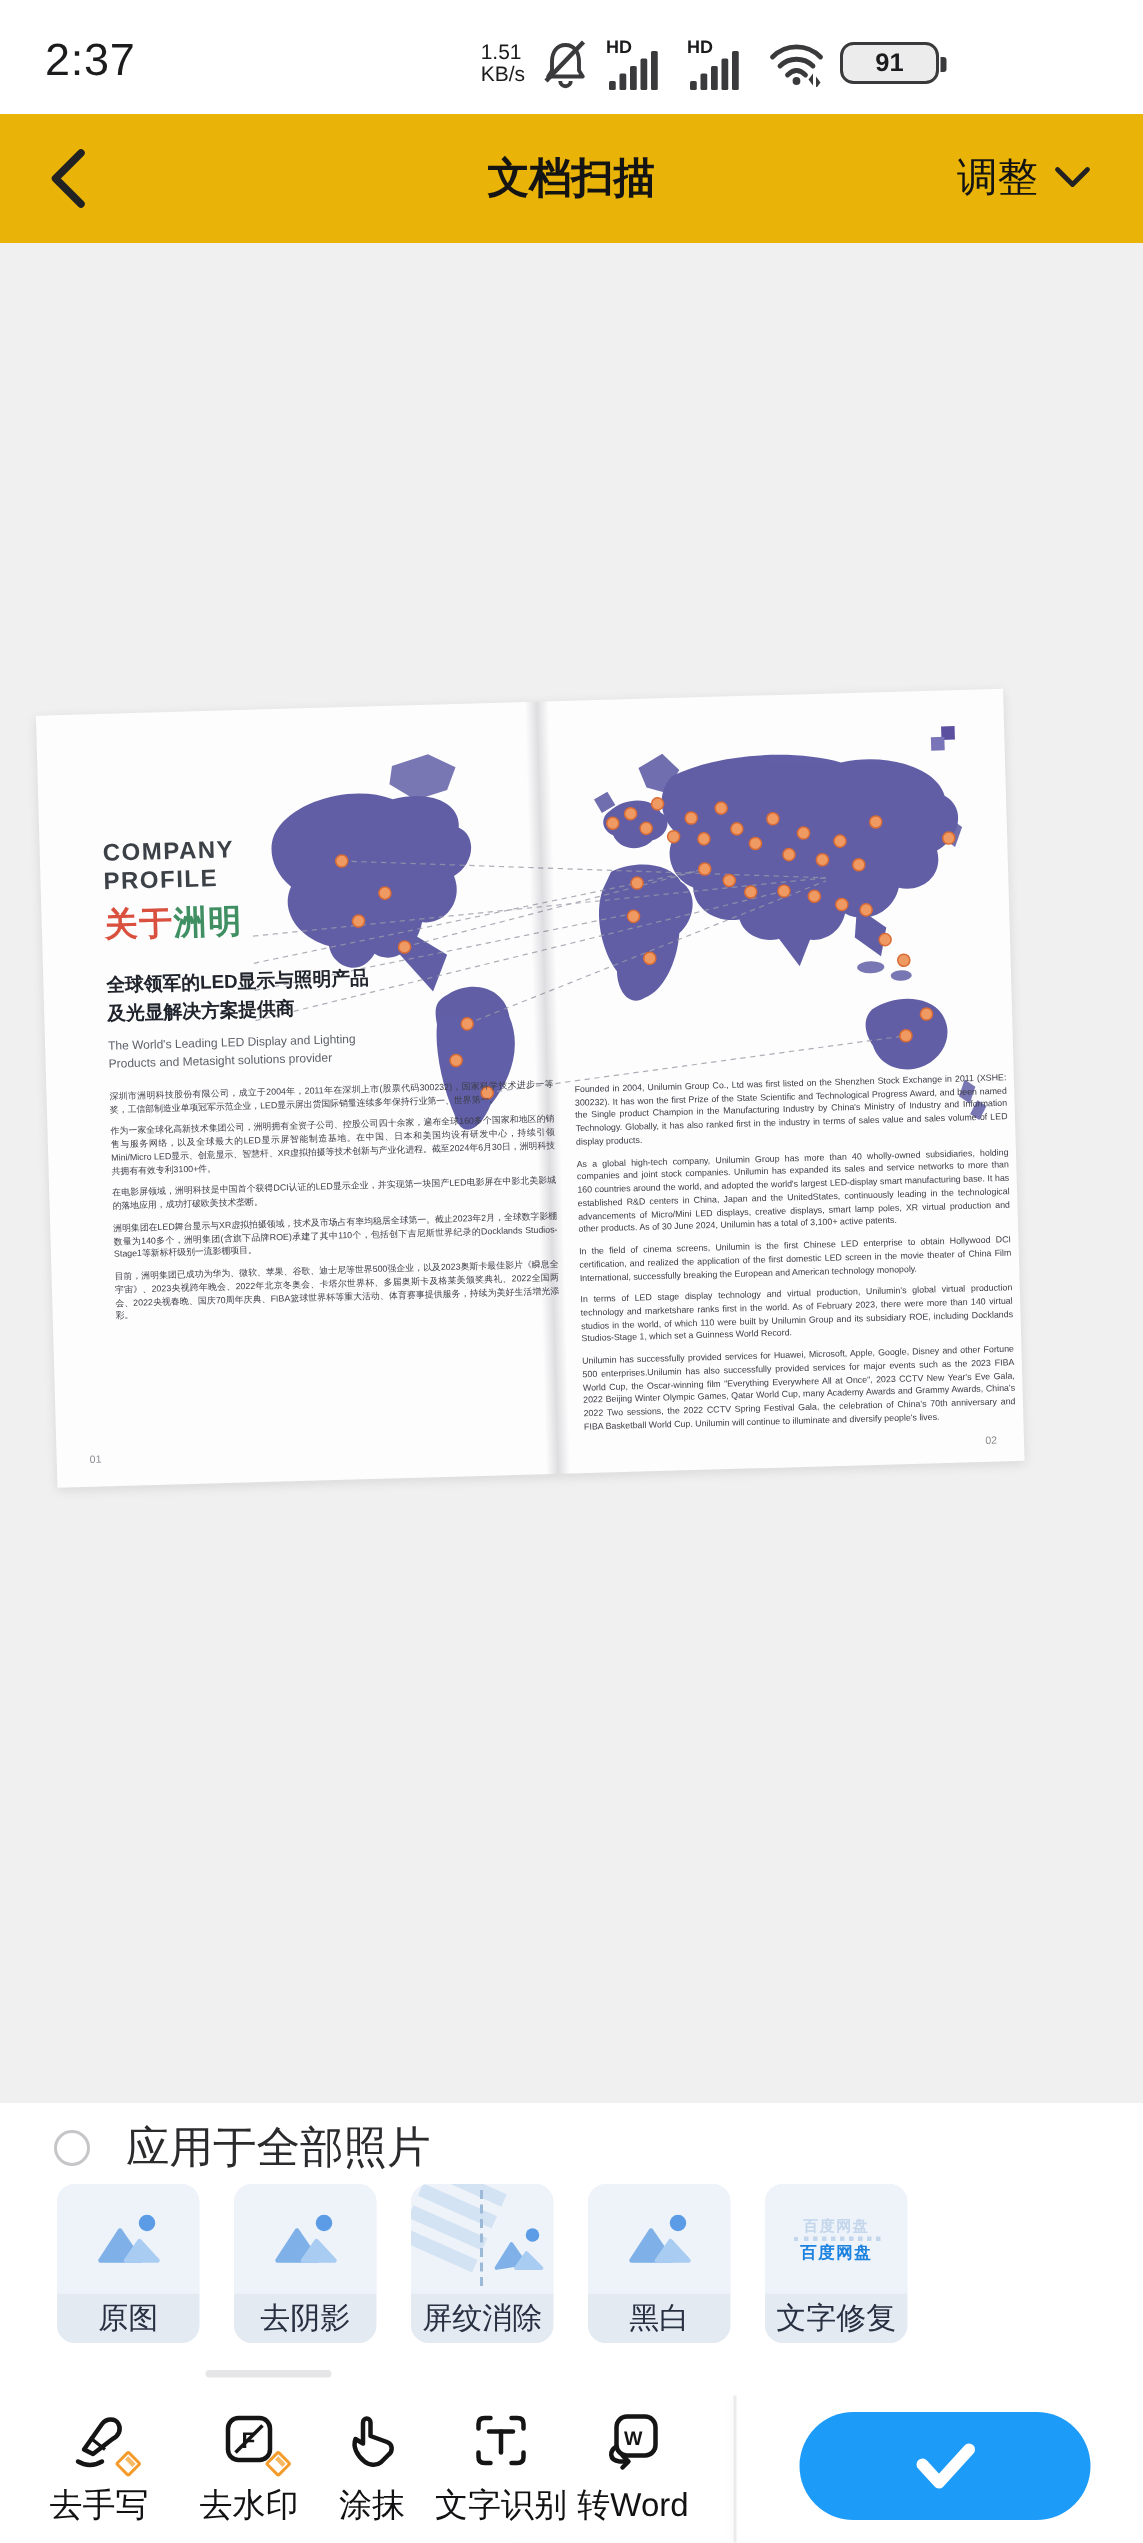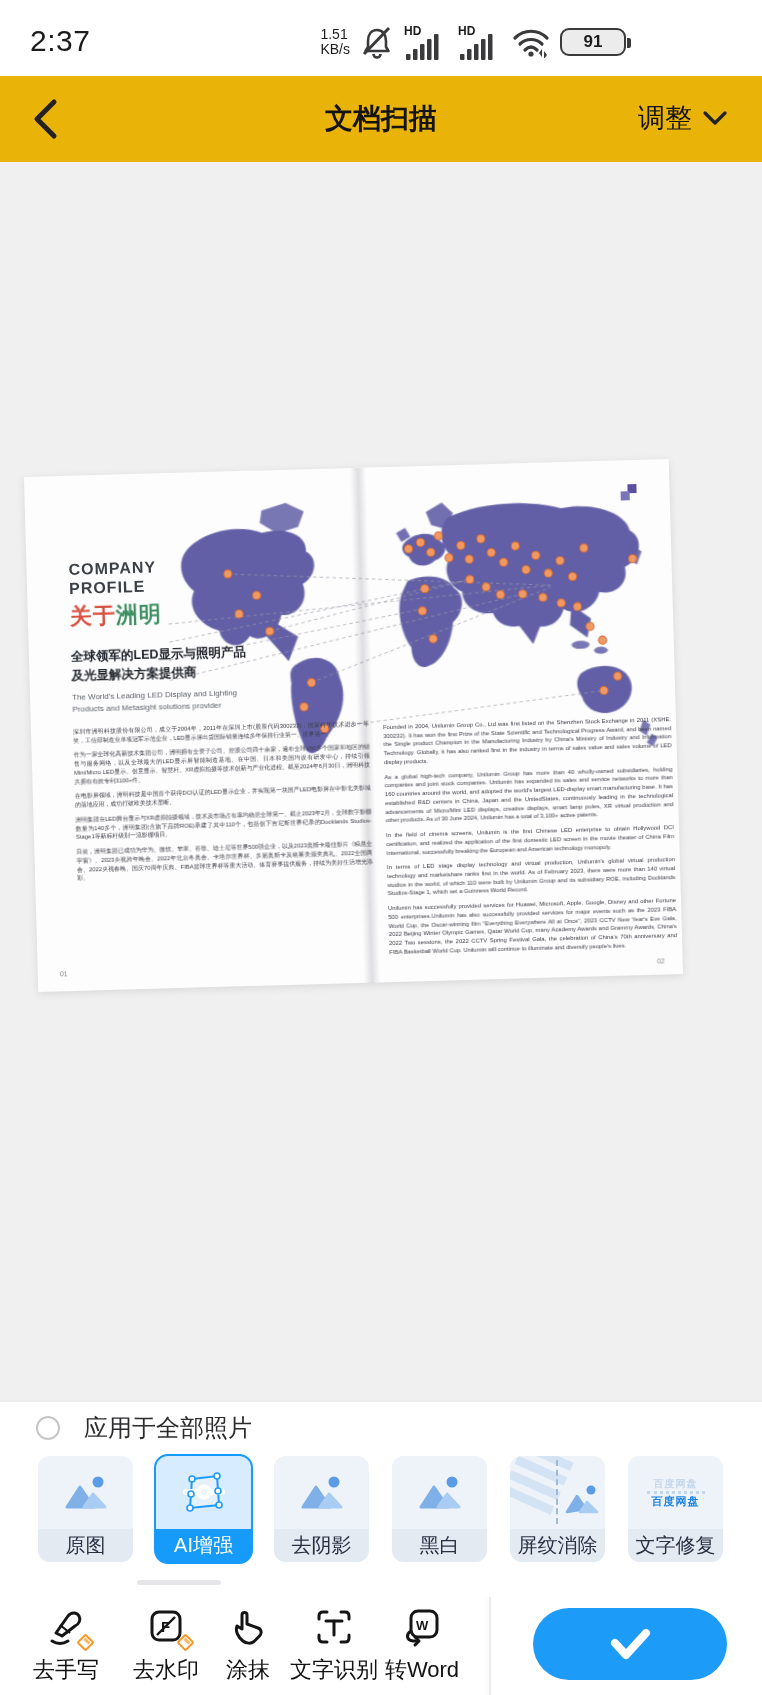--- a/index.html
+++ b/index.html
@@ -57,21 +57,21 @@
   
   .pager { position:absolute; left:0; top:1292px; width:762px; height:80px; }
   .pg-btn { position:absolute; top:8px; width:46px; height:46px; border-radius:50%; background:#fff;
             box-shadow:0 1px 4px rgba(0,0,0,.08); display:flex; align-items:center; justify-content:center; }
   .pg-label { position:absolute; left:0; right:0; top:16px; text-align:center; font-size:27px; font-weight:600; color:#17171a; }
 
   
   .panel { position:absolute; left:0; top:1402px; width:762px; height:293px; background:#fff; }
   .applyrow { position:absolute; left:36px; top:10px; display:flex; align-items:center; gap:24px; }
   .radio { width:24px; height:24px; border-radius:50%; border:2px solid #c6c6c9; background:#fff; }
-  .applylabel { font-size:24px; color:#2b2b2e; }
+  .applylabel { font-size:29px; color:#2b2b2e; }
 
   .filters { position:absolute; left:38px; top:54px; display:flex; gap:23px; }
   .fcard { width:95px; height:106px; border-radius:12px; overflow:hidden; background:#eef3f9; display:flex; flex-direction:column; }
   .fcard .ficon { flex:1; display:flex; align-items:center; justify-content:center; position:relative; background:#eef3f9; }
   .fcard .flabel { height:33px; background:#e4eaf2; display:flex; align-items:center; justify-content:center;
                    font-size:20px; color:#273142; }
   .fcard.sel { outline:3px solid #179bfa; outline-offset:-1px; }
   .fcard.sel .ficon { background:#d7ecfe; }
   .fcard.sel .flabel { background:#179bfa; color:#fff; font-weight:500; }
   .scrollhint { position:absolute; left:137px; top:178px; width:84px; height:5px; border-radius:3px; background:#e6e6e8; }
@@ -311,60 +311,30 @@
       <div class="ficon">
         <svg width="44" height="36" viewBox="0 0 44 36">
           <circle cx="34" cy="7" r="5.5" fill="#5c9ce6"></circle>
           <path d="M3,32 L16,12 L27,28 L30,32 Z" fill="#7fb0e8" stroke="#7fb0e8" stroke-width="3" stroke-linejoin="round"></path>
           <path d="M20,32 L29,19 L41,32 Z" fill="#a9cdf2" stroke="#a9cdf2" stroke-width="3" stroke-linejoin="round"></path>
         </svg>
       </div>
       <div class="flabel">原图</div>
     </div>
 
-    <div class="fcard sel">
-      <div class="ficon">
-        <svg width="46" height="46" viewBox="0 0 46 46">
-          <path d="M11,9 L36,6 L38,35 L9,38 Z" fill="rgba(255,255,255,.35)" stroke="#1e9bf8" stroke-width="2"></path>
-          <line x1="5" y1="22" x2="41" y2="22" stroke="#ffffff" stroke-width="6" stroke-linecap="round"></line>
-          <circle cx="23" cy="22" r="7.5" fill="#ffffff"></circle>
-          <circle cx="23" cy="22" r="3" fill="#e8f4ff"></circle>
-          <g fill="#ffffff" stroke="#1e9bf8" stroke-width="1.6">
-            <circle cx="11" cy="9" r="3"></circle>
-              <circle cx="36" cy="6" r="3"></circle>
-            <circle cx="38" cy="35" r="3"></circle>
-              <circle cx="9" cy="38" r="3"></circle>
-            <circle cx="37" cy="21" r="3"></circle>
-              <circle cx="10" cy="24" r="3"></circle>
-          </g>
-        </svg>
-      </div>
-      <div class="flabel">AI增强</div>
-    </div>
 
     <div class="fcard">
       <div class="ficon">
         <svg width="44" height="36" viewBox="0 0 44 36">
           <circle cx="34" cy="7" r="5.5" fill="#5c9ce6"></circle>
           <path d="M3,32 L16,12 L27,28 L30,32 Z" fill="#7fb0e8" stroke="#7fb0e8" stroke-width="3" stroke-linejoin="round"></path>
           <path d="M20,32 L29,19 L41,32 Z" fill="#a9cdf2" stroke="#a9cdf2" stroke-width="3" stroke-linejoin="round"></path>
         </svg>
       </div>
       <div class="flabel">去阴影</div>
-    </div>
-
-    <div class="fcard">
-      <div class="ficon">
-        <svg width="44" height="36" viewBox="0 0 44 36">
-          <circle cx="34" cy="7" r="5.5" fill="#5c9ce6"></circle>
-          <path d="M3,32 L16,12 L27,28 L30,32 Z" fill="#7fb0e8" stroke="#7fb0e8" stroke-width="3" stroke-linejoin="round"></path>
-          <path d="M20,32 L29,19 L41,32 Z" fill="#a9cdf2" stroke="#a9cdf2" stroke-width="3" stroke-linejoin="round"></path>
-        </svg>
-      </div>
-      <div class="flabel">黑白</div>
     </div>
 
     <div class="fcard">
       <div class="ficon">
         <div class="moire-stripes">
             <i></i>
             <i></i>
             <i></i>
             <i></i>
           </div>
@@ -373,20 +343,31 @@
           <circle cx="26" cy="5" r="4.5" fill="#5c9ce6"></circle>
           <path d="M2,27 L12,11 L21,24 Z" fill="#7fb0e8" stroke="#7fb0e8" stroke-width="2.5" stroke-linejoin="round"></path>
           <path d="M15,27 L22,17 L32,27 Z" fill="#a9cdf2" stroke="#a9cdf2" stroke-width="2.5" stroke-linejoin="round"></path>
         </svg>
       </div>
       <div class="flabel">屏纹消除</div>
     </div>
 
     <div class="fcard">
       <div class="ficon">
+        <svg width="44" height="36" viewBox="0 0 44 36">
+          <circle cx="34" cy="7" r="5.5" fill="#5c9ce6"></circle>
+          <path d="M3,32 L16,12 L27,28 L30,32 Z" fill="#7fb0e8" stroke="#7fb0e8" stroke-width="3" stroke-linejoin="round"></path>
+          <path d="M20,32 L29,19 L41,32 Z" fill="#a9cdf2" stroke="#a9cdf2" stroke-width="3" stroke-linejoin="round"></path>
+        </svg>
+      </div>
+      <div class="flabel">黑白</div>
+    </div>
+
+    <div class="fcard">
+      <div class="ficon">
         <div class="fixtext">
           <span class="faded">百度网盘</span>
           <span class="dots"></span>
           <span class="clear">百度网盘</span>
         </div>
       </div>
       <div class="flabel">文字修复</div>
     </div>
   </div>
 

